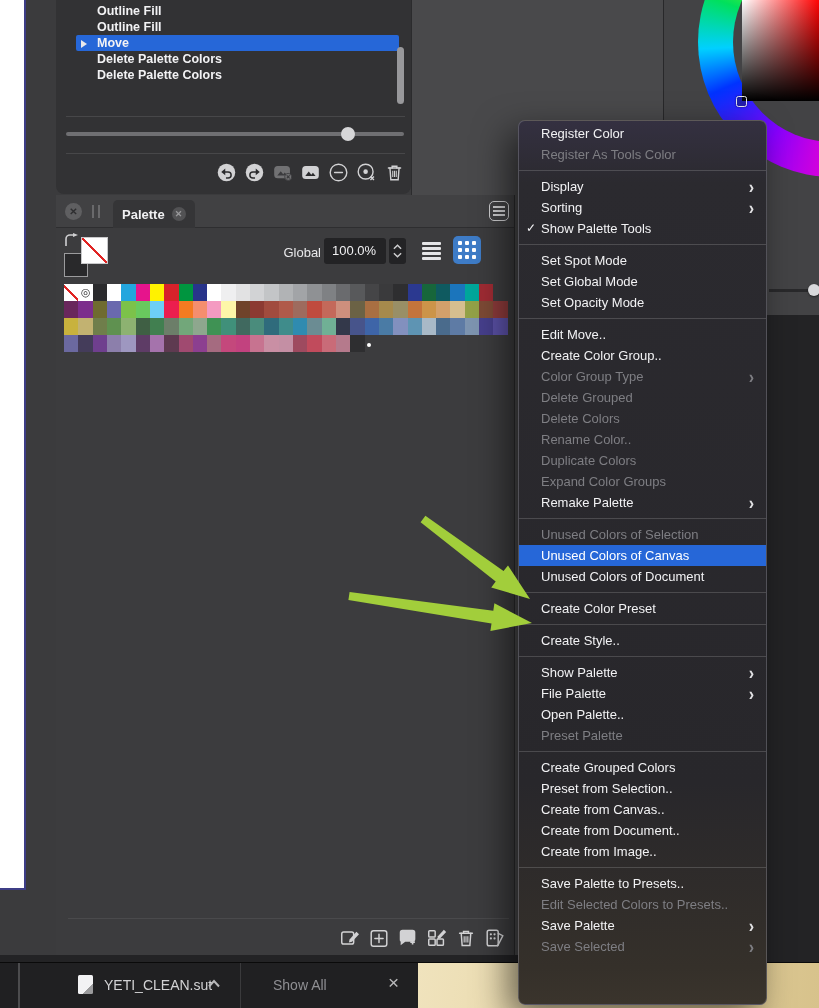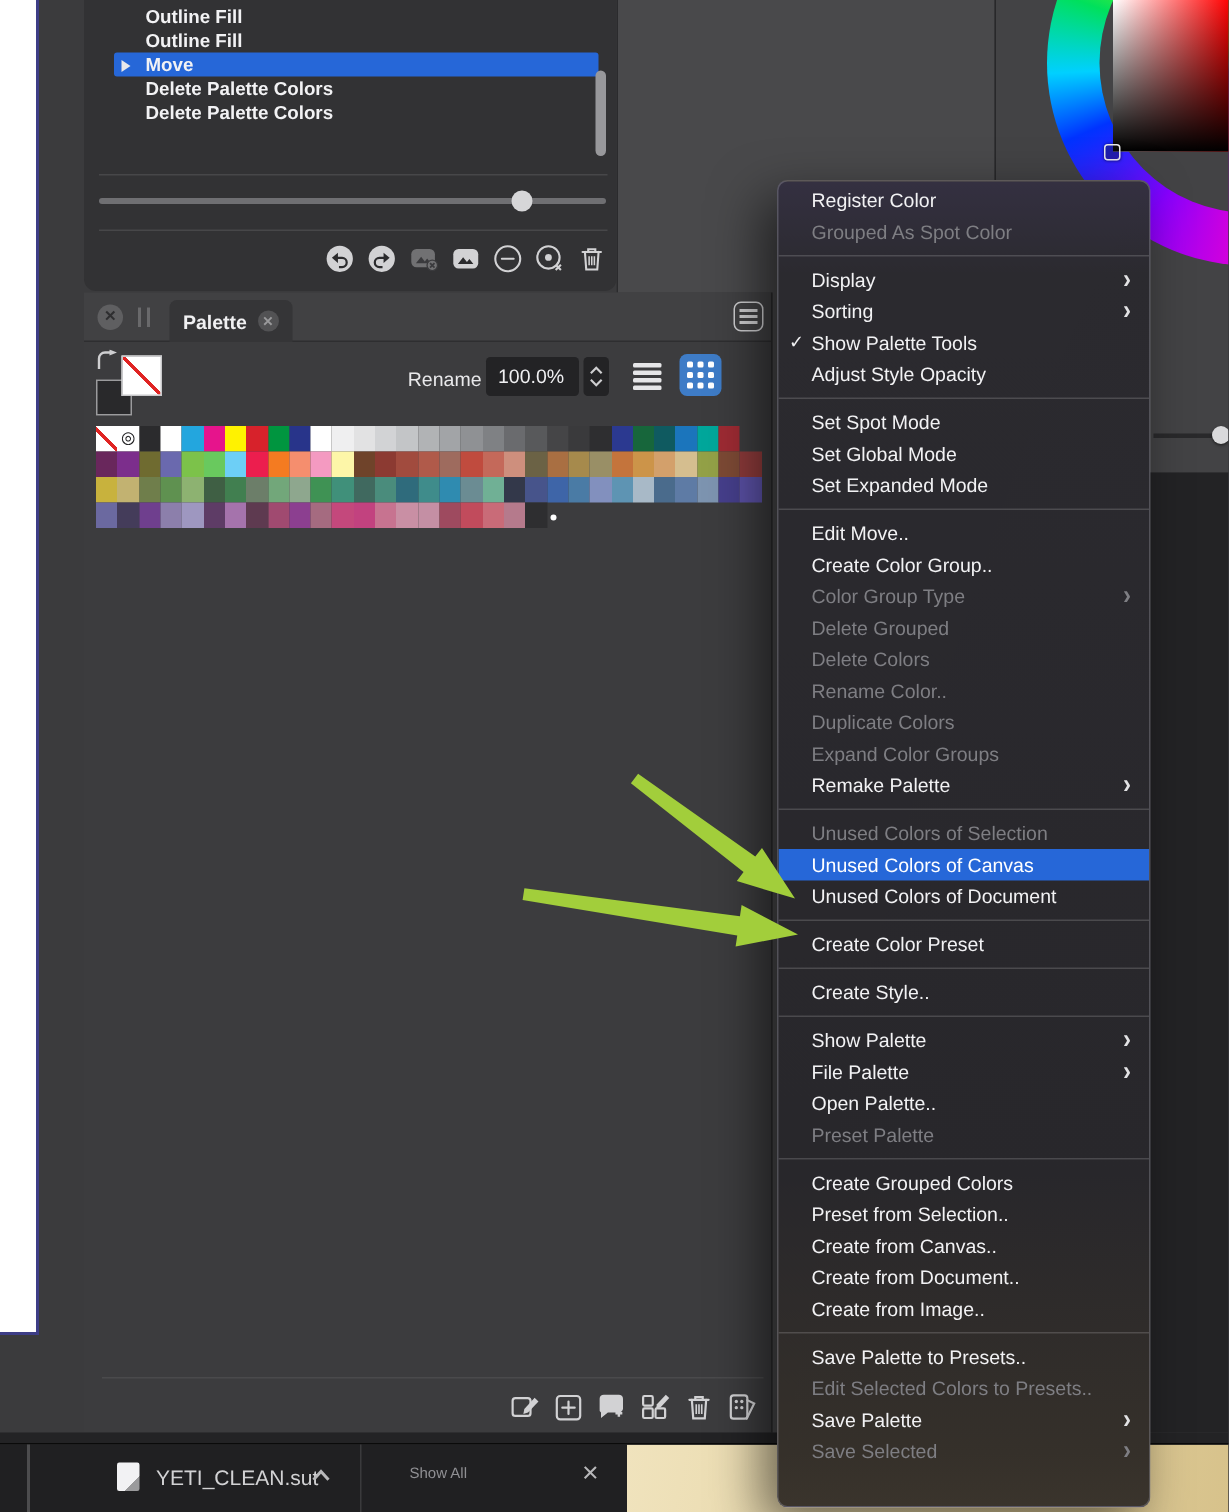--- a/index.html
+++ b/index.html
@@ -117,21 +117,21 @@
     border-bottom:1px solid #0a0a0a; z-index:9; }
   #canvas-strip { left:418px; top:963px; width:401px; height:45px;
     background:linear-gradient(100deg, #f0e3bd 0%, #e4d2a0 55%, #d7c28b 100%); z-index:8; }
   #bottom-bar { left:0; top:963px; width:418px; height:45px; background:#202022; z-index:10; }
   #bottom-bar .vline { position:absolute; left:18px; top:0; width:2px; height:45px; background:#4c4c4e; }
   #file-icon { position:absolute; left:78px; top:12px; width:15px; height:19px;
     background:linear-gradient(135deg, #f2f2f4 70%, #9a9a9c 70%); border-radius:1.5px; }
   #file-name { position:absolute; left:104px; top:14px; color:#d2d2d4; font-size:14px; }
   #file-chevron { position:absolute; left:207px; top:16px; }
   #bar-divider { position:absolute; left:240px; top:0; width:1px; height:45px; background:#3a3a3c; }
-  #show-all { position:absolute; left:273px; top:14px; color:#8f8f93; font-size:10px; }
+  #show-all { position:absolute; left:273px; top:14px; color:#8f8f93; font-size:14px; }
   #bar-close { position:absolute; left:388px; top:9px; color:#b8b8ba; font-size:19px; }
 
   
   #context-menu { left:518px; top:120px; width:249px; height:885px; z-index:40;
     background:linear-gradient(180deg, #343041 0%, #2b2a2f 7%, #28272b 75%, #35302a 96%, #3a342c 100%);
     border:1px solid rgba(150,150,160,.38); border-radius:7px;
     box-shadow:-10px 12px 34px rgba(0,0,0,.55); padding:2px 0; overflow:hidden; }
   .menu-item { position:relative; height:21px; line-height:21px; font-size:13px; color:#f2f2f4;
     padding-left:22px; white-space:nowrap; }
   .menu-item.disabled { color:#7e7e83; }
@@ -240,21 +240,21 @@
 
     <div id="palette-toolbar">
       <div id="fillnone">
         <svg width="16" height="14" viewBox="0 0 16 14">
           <path d="M2 13 V6 a4 4 0 0 1 4-4 h4" stroke="#cfcfd1" stroke-width="1.6" fill="none"></path>
           <path d="M9 0 L14 2 L9 4 Z" fill="#cfcfd1"></path>
         </svg>
         <div class="back-sq"></div>
         <div class="front-sq"></div>
       </div>
-      <span id="opacity-label">Rename</span>
+      <span id="opacity-label">Global</span>
       <div id="opacity-box">100.0%</div>
       <div id="opacity-stepper">
         <svg viewBox="0 0 10 6">
             <path d="M1 5 L5 1 L9 5" stroke="#cfcfd1" stroke-width="1.6" fill="none"></path>
           </svg>
         <svg viewBox="0 0 10 6">
             <path d="M1 1 L5 5 L9 1" stroke="#cfcfd1" stroke-width="1.6" fill="none"></path>
           </svg>
       </div>
       <div id="list-view-btn">
@@ -470,30 +470,29 @@
     <svg id="file-chevron" width="14" height="9" viewBox="0 0 14 9">
       <path d="M2 7.5 L7 2 L12 7.5" stroke="#b8b8ba" stroke-width="2" fill="none"></path>
     </svg>
     <div id="bar-divider"></div>
     <span id="show-all">Show All</span>
     <span id="bar-close">×</span>
   </div>
 
   <div class="abs" id="context-menu">
       <div class="menu-item normal">Register Color</div>
-      <div class="menu-item disabled">Grouped As Spot Color</div>
+      <div class="menu-item disabled">Register As Tools Color</div>
       <div class="menu-sep"></div>
       <div class="menu-item normal">Display<span class="sub-arrow">›</span></div>
       <div class="menu-item normal">Sorting<span class="sub-arrow">›</span></div>
       <div class="menu-item normal"><span class="check">✓</span>Show Palette Tools</div>
-      <div class="menu-item normal">Adjust Style Opacity</div>
       <div class="menu-sep"></div>
       <div class="menu-item normal">Set Spot Mode</div>
       <div class="menu-item normal">Set Global Mode</div>
-      <div class="menu-item normal">Set Expanded Mode</div>
+      <div class="menu-item normal">Set Opacity Mode</div>
       <div class="menu-sep"></div>
       <div class="menu-item normal">Edit Move..</div>
       <div class="menu-item normal">Create Color Group..</div>
       <div class="menu-item disabled">Color Group Type<span class="sub-arrow">›</span></div>
       <div class="menu-item disabled">Delete Grouped</div>
       <div class="menu-item disabled">Delete Colors</div>
       <div class="menu-item disabled">Rename Color..</div>
       <div class="menu-item disabled">Duplicate Colors</div>
       <div class="menu-item disabled">Expand Color Groups</div>
       <div class="menu-item normal">Remake Palette<span class="sub-arrow">›</span></div>

